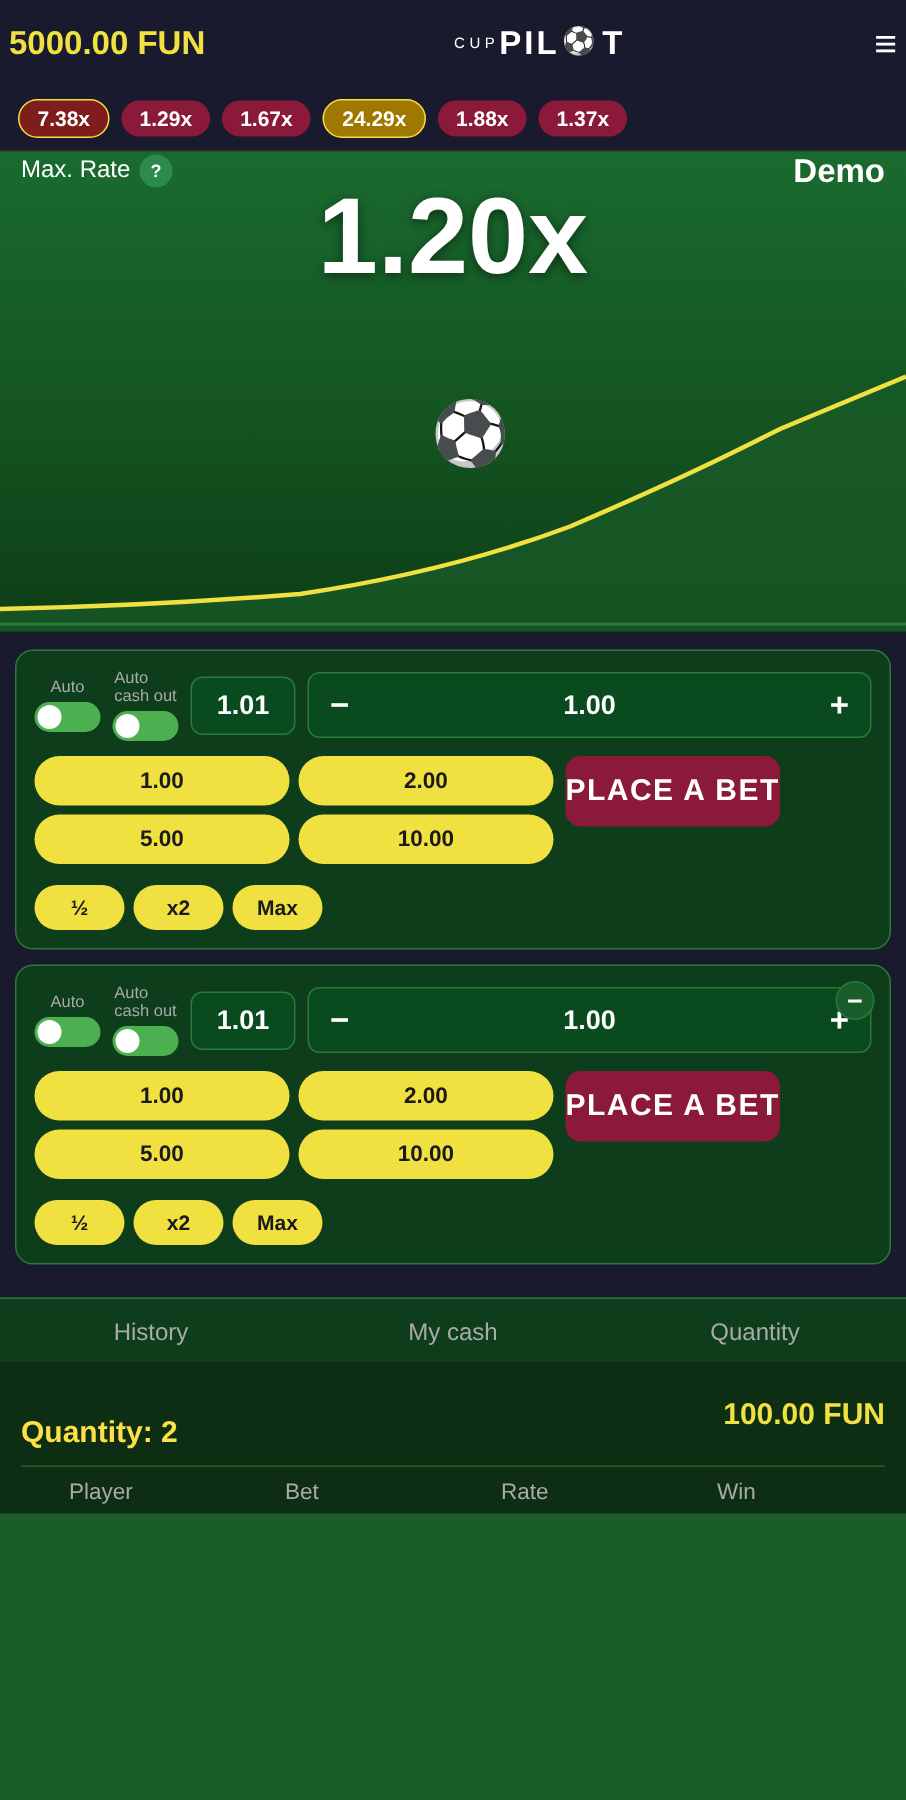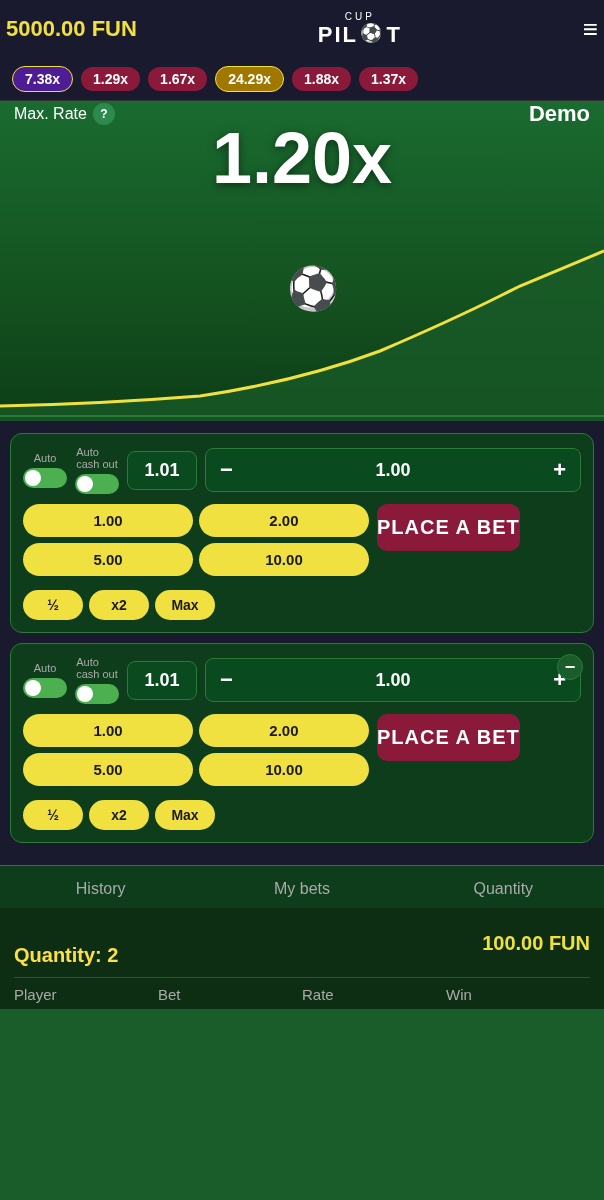--- a/index.html
+++ b/index.html
@@ -20,21 +20,20 @@
       padding: 10px 6px;
       height: 58px;
     }
     .balance {
       color: #f0e040;
       font-size: 22px;
       font-weight: bold;
     }
     .logo {
       display: flex;
-      flex-direction: column;
       align-items: center;
     }
     .logo-cup {
       color: #fff;
       font-size: 10px;
       letter-spacing: 3px;
     }
     .logo-pilot {
       color: #fff;
       font-size: 22px;
@@ -59,21 +58,21 @@
       padding: 8px 12px;
       border-bottom: 1px solid #333;
     }
     .mult-badge {
       border-radius: 20px;
       padding: 4px 12px;
       font-size: 14px;
       font-weight: bold;
       color: #fff;
     }
-    .mult-yellow { background: #4c1d95; color: #fff; border: 1px solid #f0e040; }
+    .mult-yellow { background: #7f1d1d; color: #fff; border: 1px solid #f0e040; }
     .mult-red { background: #8b1a3a; color: #fff; }
     .mult-yellow2 { background: #a07800; color: #ffffff; border: 1px solid #f0e040; }
 
     
     .game-area {
       background: linear-gradient(180deg, #1a6b30 0%, #145220 60%, #0d3d17 100%);
       position: relative;
       height: 320px;
       overflow: hidden;
     }
@@ -332,20 +331,21 @@
     .table-header {
       display: flex;
       border-top: 1px solid #2a5a2a;
       padding-top: 8px;
     }
     .th {
       flex: 1;
       color: #aaa;
       font-size: 15px;
       text-align: left;
+      margin-left: 32px;
     }
 
     
     .frac-row {
       display: flex;
       gap: 6px;
       margin-bottom: 0;
     }
 
     .bet-grid-place {
@@ -503,21 +503,21 @@
       <div class="right-col">
         <button class="place-bet-btn">PLACE A BET</button>
       </div>
     </div>
   </div>
 
 </div>
 
 <div class="bottom-tabs">
   <div class="tab-item">History</div>
-  <div class="tab-item">My bets</div>
+  <div class="tab-item">My cash</div>
   <div class="tab-item">Quantity</div>
 </div>
 
 <div class="bottom-info">
   <div class="quantity-row">
     <div class="quantity-label">Quantity: 2</div>
     <div class="quantity-amount">100.00 FUN</div>
   </div>
   <div class="table-header">
     <div class="th">Player</div>

